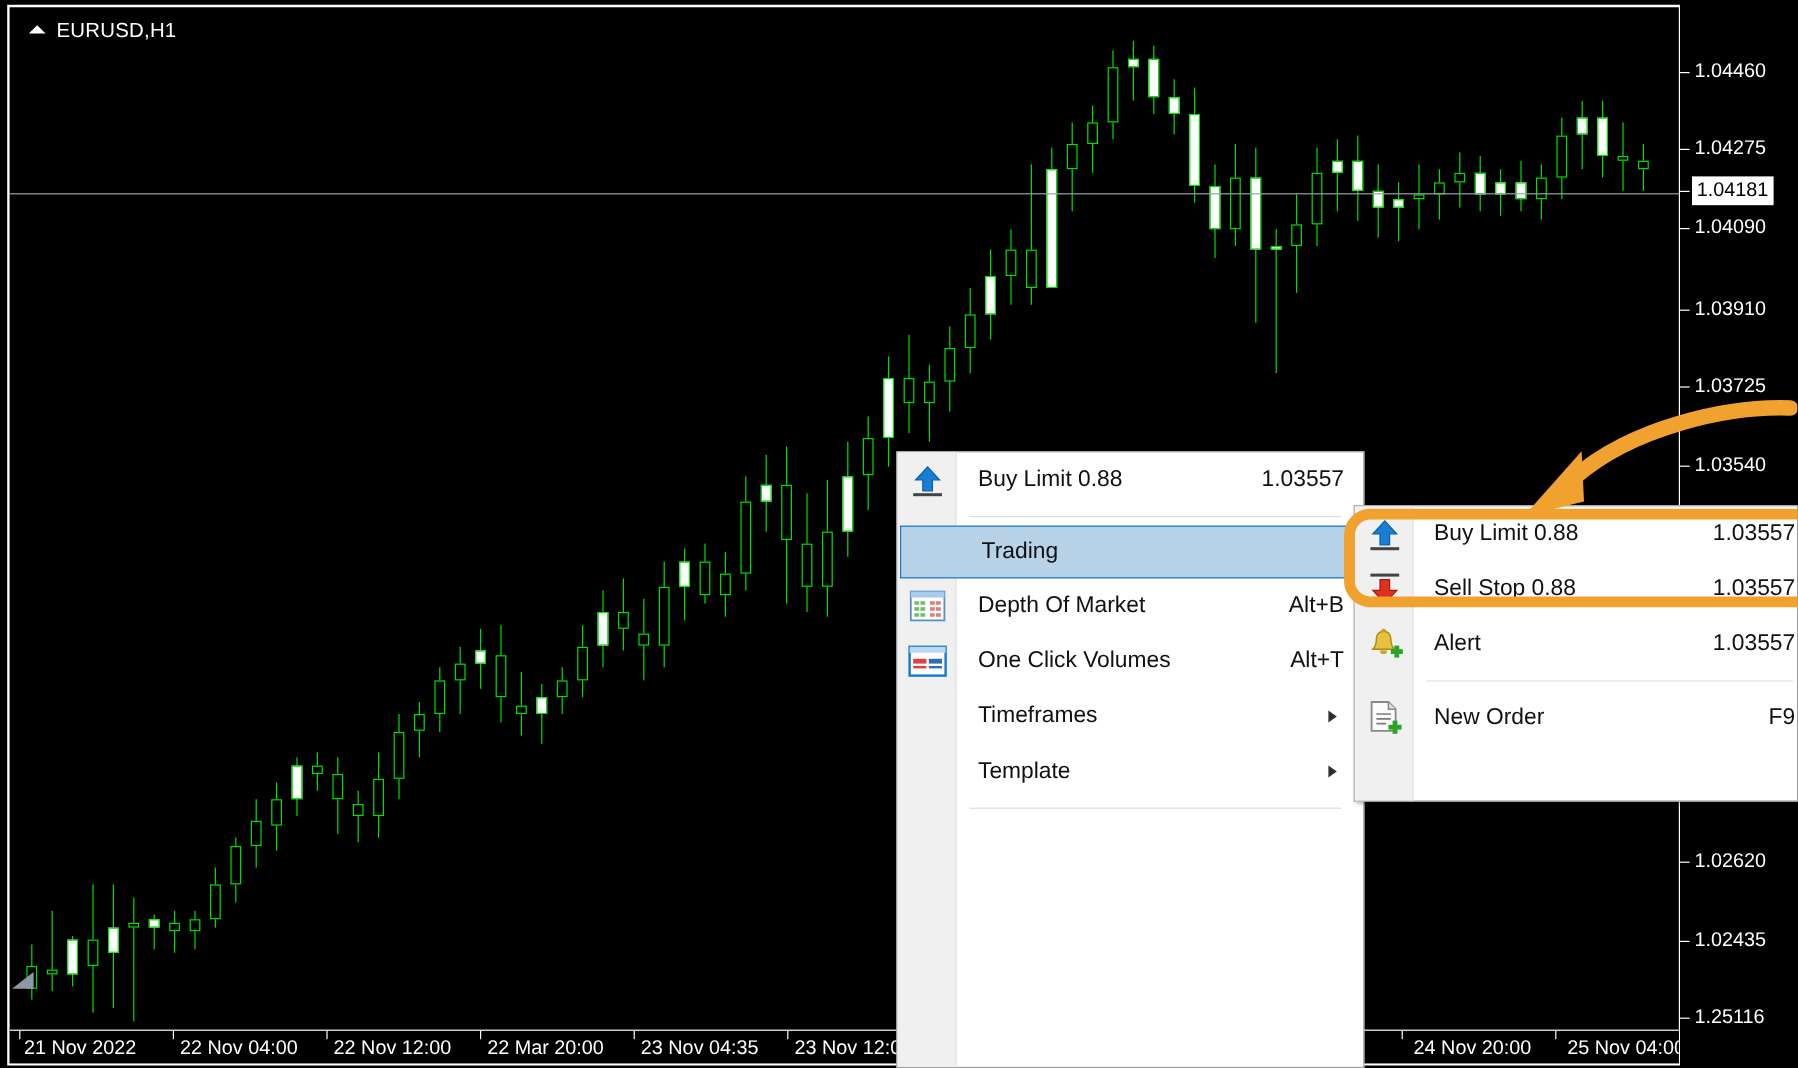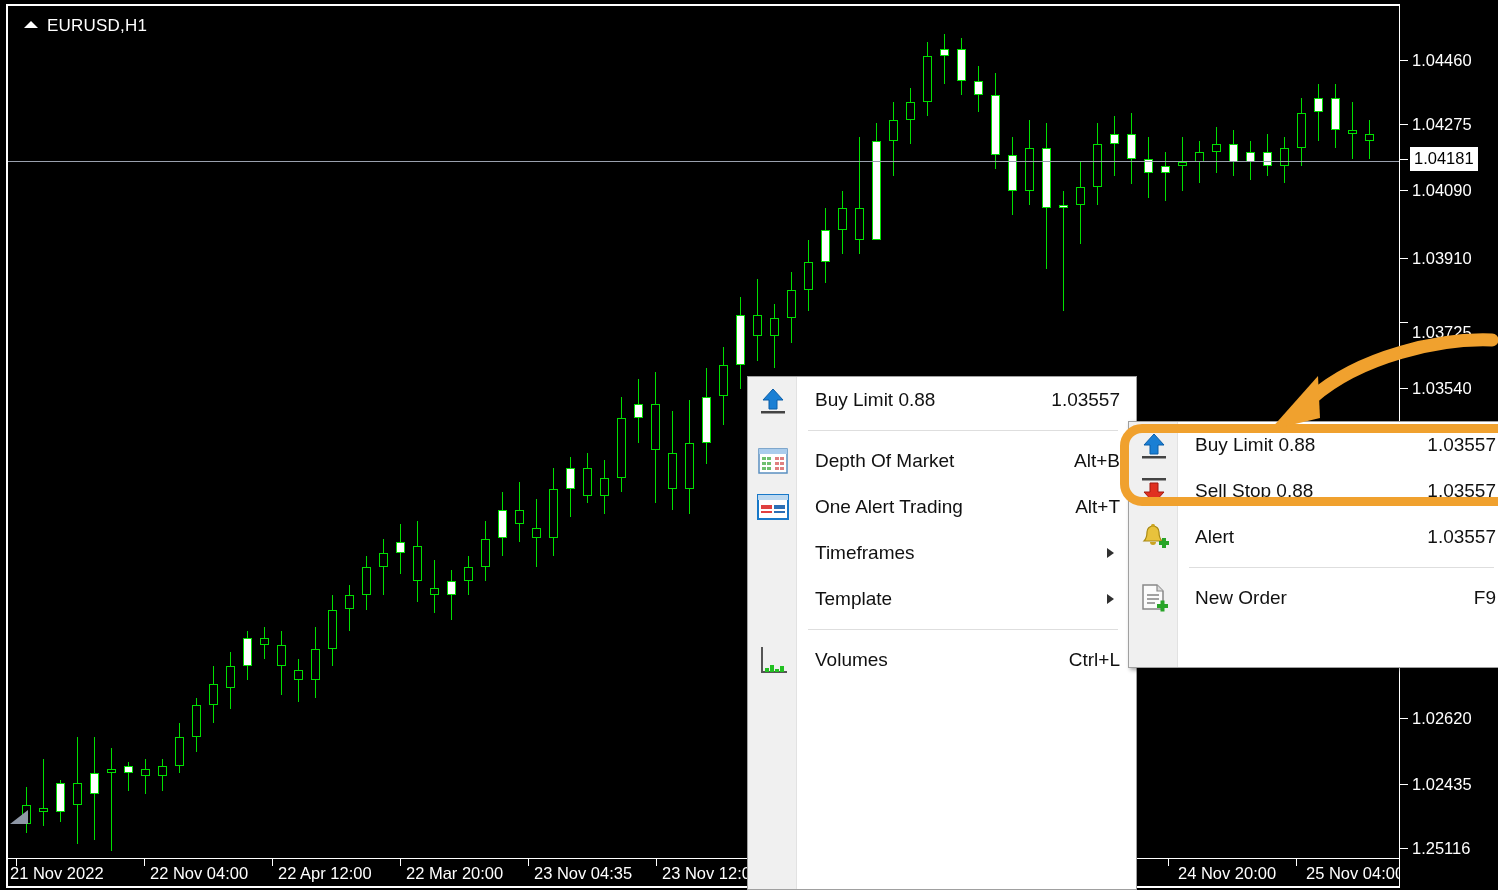--- a/index.html
+++ b/index.html
@@ -570,44 +570,44 @@
         <div class="time-tick" style="left: 136px;"></div>
         <div class="time-tick" style="left: 264px;"></div>
         <div class="time-tick" style="left: 392px;"></div>
         <div class="time-tick" style="left: 520px;"></div>
         <div class="time-tick" style="left: 648px;"></div>
         <div class="time-tick" style="left: 776px;"></div>
         <div class="time-tick" style="left: 904px;"></div>
         <div class="time-tick" style="left: 1032px;"></div>
         <div class="time-tick" style="left: 1160px;"></div>
         <div class="time-tick" style="left: 1288px;"></div>
-        <div class="time-label" style="left: 2px;">21 Nov 2022</div>
+        <div class="time-label" style="left: 12px;">21 Nov 2022</div>
         <div class="time-label" style="left: 142px;">22 Nov 04:00</div>
-        <div class="time-label" style="left: 270px;">22 Apr 12:00</div>
+        <div class="time-label" style="left: 270px;">22 Nov 12:00</div>
         <div class="time-label" style="left: 398px;">22 Mar 20:00</div>
         <div class="time-label" style="left: 526px;">23 Nov 04:35</div>
         <div class="time-label" style="left: 654px;">23 Nov 12:00</div>
         <div class="time-label" style="left: 1170px;">24 Nov 20:00</div>
         <div class="time-label" style="left: 1298px;">25 Nov 04:00</div>
       </div>
   </div>
 
   <div id="price-axis">
       <div class="price-tick" style="top: 56px;"></div>
       <div class="price-label" style="top: 56px;">1.04460</div>
       <div class="price-tick" style="top: 120px;"></div>
       <div class="price-label" style="top: 120px;">1.04275</div>
       <div class="price-tick" style="top: 155px;"></div>
       <div class="price-label current" style="top: 155px;">1.04181</div>
       <div class="price-tick" style="top: 186px;"></div>
       <div class="price-label" style="top: 186px;">1.04090</div>
       <div class="price-tick" style="top: 254px;"></div>
       <div class="price-label" style="top: 254px;">1.03910</div>
       <div class="price-tick" style="top: 318px;"></div>
-      <div class="price-label" style="top: 328px;">1.03725</div>
+      <div class="price-label" style="top: 318px;">1.03725</div>
       <div class="price-tick" style="top: 384px;"></div>
       <div class="price-label" style="top: 384px;">1.03540</div>
       <div class="price-tick" style="top: 714px;"></div>
       <div class="price-label" style="top: 714px;">1.02620</div>
       <div class="price-tick" style="top: 780px;"></div>
       <div class="price-label" style="top: 780px;">1.02435</div>
       <div class="price-tick" style="top: 844px;"></div>
       <div class="price-label" style="top: 844px;">1.25116</div>
     </div>
 
@@ -616,20 +616,23 @@
     <div id="context-menu-items">
         <div class="mi">
           <span class="mi-icon"><svg viewBox="0 0 34 34">
               <polygon points="17,6 27,17 21,17 21,26 13,26 13,17 7,17" fill="#1a7fd4" stroke="#0a5ea8" stroke-width="1"></polygon>
               <rect x="5" y="28" width="24" height="2.5" fill="#444"></rect>
             </svg></span>
           <span class="mi-label">Buy Limit 0.88</span>
           <span class="mi-accel">1.03557</span>
         </div>
         <div class="sep"></div>
+        <div class="mi selected">
+          <span class="mi-label">Trading</span>
+        </div>
         <div class="mi">
           <span class="mi-icon"><svg viewBox="0 0 34 34">
               <rect x="3" y="5" width="28" height="24" fill="#fff" stroke="#5a8fc0" stroke-width="1.5"></rect>
               <rect x="3" y="5" width="28" height="5" fill="#aaccec"></rect>
               <g fill="#6fc06f">
                 <rect x="6" y="13" width="4" height="3"></rect>
                 <rect x="11" y="13" width="4" height="3"></rect>
                 <rect x="6" y="18" width="4" height="3"></rect>
                 <rect x="11" y="18" width="4" height="3"></rect>
                 <rect x="6" y="23" width="4" height="3"></rect>
@@ -648,48 +651,32 @@
           <span class="mi-accel">Alt+B</span>
         </div>
         <div class="mi">
           <span class="mi-icon"><svg viewBox="0 0 34 34">
               <rect x="2" y="5" width="30" height="24" fill="#fff" stroke="#1878c8" stroke-width="2"></rect>
               <rect x="2" y="5" width="30" height="5" fill="#bcd8f0"></rect>
               <rect x="5" y="15" width="11" height="8" fill="#e04040"></rect>
               <rect x="18" y="15" width="11" height="8" fill="#2c6fb5"></rect>
               <rect x="5" y="19" width="24" height="2" fill="#fff"></rect>
             </svg></span>
-          <span class="mi-label">One Alert Trading</span>
+          <span class="mi-label">One Click Volumes</span>
           <span class="mi-accel">Alt+T</span>
         </div>
         <div class="mi">
           <span class="mi-label">Timeframes</span>
           <span class="mi-arrow"></span>
         </div>
         <div class="mi">
           <span class="mi-label">Template</span>
           <span class="mi-arrow"></span>
         </div>
         <div class="sep"></div>
-        <div class="mi">
-          <span class="mi-icon"><svg viewBox="0 0 34 34">
-              <g stroke="#555" stroke-width="2">
-                <line x1="6" y1="4" x2="6" y2="29"></line>
-                <line x1="5" y1="29" x2="31" y2="29"></line>
-              </g>
-              <g fill="#22c022">
-                <rect x="9" y="25" width="4" height="4"></rect>
-                <rect x="14" y="22" width="4" height="7"></rect>
-                <rect x="19" y="26" width="4" height="3"></rect>
-                <rect x="24" y="23" width="4" height="6"></rect>
-              </g>
-            </svg></span>
-          <span class="mi-label">Volumes</span>
-          <span class="mi-accel">Ctrl+L</span>
-        </div>
       </div>
   </div>
 
   <div id="submenu">
     <div class="gutter"></div>
     <div id="submenu-items">
         <div class="mi">
           <span class="mi-icon"><svg viewBox="0 0 34 34">
               <polygon points="17,6 27,17 21,17 21,26 13,26 13,17 7,17" fill="#1a7fd4" stroke="#0a5ea8" stroke-width="1"></polygon>
               <rect x="5" y="28" width="24" height="2.5" fill="#444"></rect>

